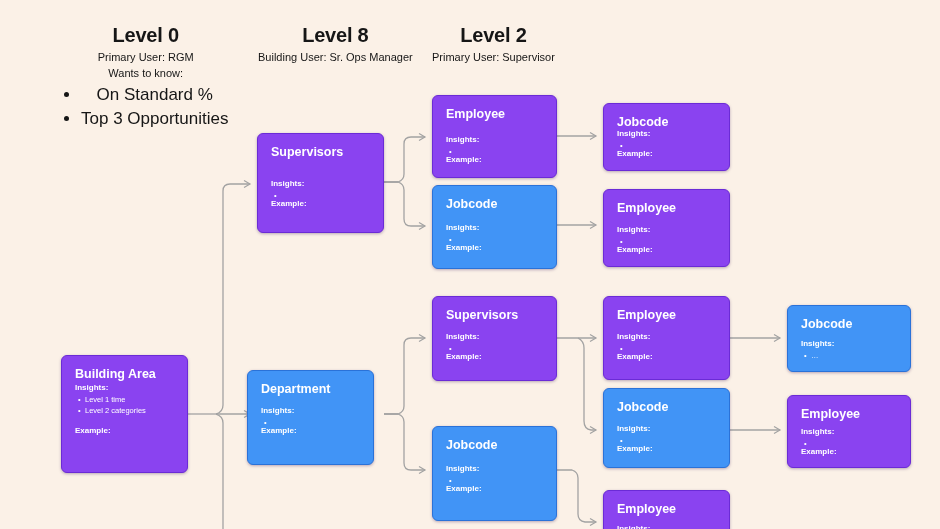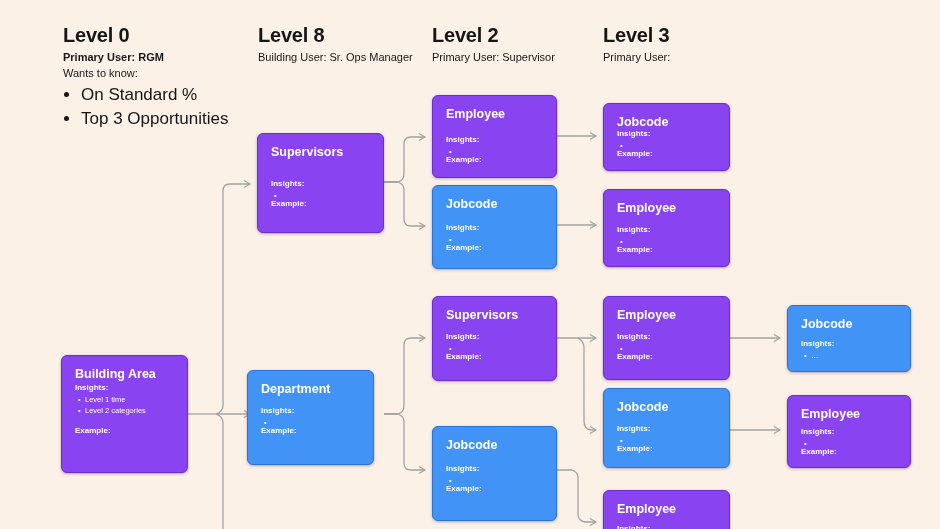--- a/index.html
+++ b/index.html
@@ -3,24 +3,24 @@
 <meta charset="utf-8">
 <style>
   html,body{margin:0;padding:0;}
   body{
     width:940px;height:529px;overflow:hidden;
     font-family:"Liberation Sans","DejaVu Sans",sans-serif;
     background:#fbf1e7;position:relative;
   }
   #canvas{position:absolute;inset:0;width:940px;height:529px;}
   
-  .col-header{position:absolute;top:24px;color:#161616;}
+  .col-header{position:absolute;top:24px;color:#161616;text-align:center;}
   .col-header .lvl{font-size:20px;font-weight:700;letter-spacing:-0.2px;line-height:1.1;}
   .col-header .sub{font-size:11px;margin-top:4px;line-height:1.35;}
-  .col-header .sub.bold{font-weight:700;}
+  .col-header .sub.bold{font-weight:400;}
   .col-header .note{font-size:11px;line-height:1.35;margin-top:1px;}
   .col-header ul{margin:2px 0 0 18px;padding:0;font-size:17px;line-height:1.45;}
   .c0{left:63px}.c1{left:258px}.c2{left:432px}.c3{left:603px}
   
   .node{
     position:absolute;border-radius:6px;color:#fff;
     padding:11px 13px;box-sizing:border-box;
     box-shadow:0 1px 3px rgba(60,30,90,.35);
   }
   .node.purple{background:#8a43f0;border:1.5px solid #6b2bd6;}
@@ -75,24 +75,20 @@
     </ul>
   </div>
   <div class="col-header c1">
     <div class="lvl">Level 8</div>
     <div class="sub">Building User: Sr. Ops Manager</div>
   </div>
   <div class="col-header c2">
     <div class="lvl">Level 2</div>
     <div class="sub">Primary User: Supervisor</div>
   </div>
-  <div class="col-header c3">
-    <div class="lvl">Level 3</div>
-    <div class="sub">Primary User:</div>
-  </div>
 
   <div id="nodes">
       <div class="node purple" style="left: 61px; top: 355px; width: 127px; height: 118px;">
         <div class="ntitle">Building Area</div>
         <div class="nlabel" style="margin-top: 2px;">Insights:</div>
         <ul class="nbullets">
           <li>Level 1 time</li>
           <li>Level 2 categories</li>
         </ul>
         <div class="nexample" style="margin-top: 9px;">Example:</div>

